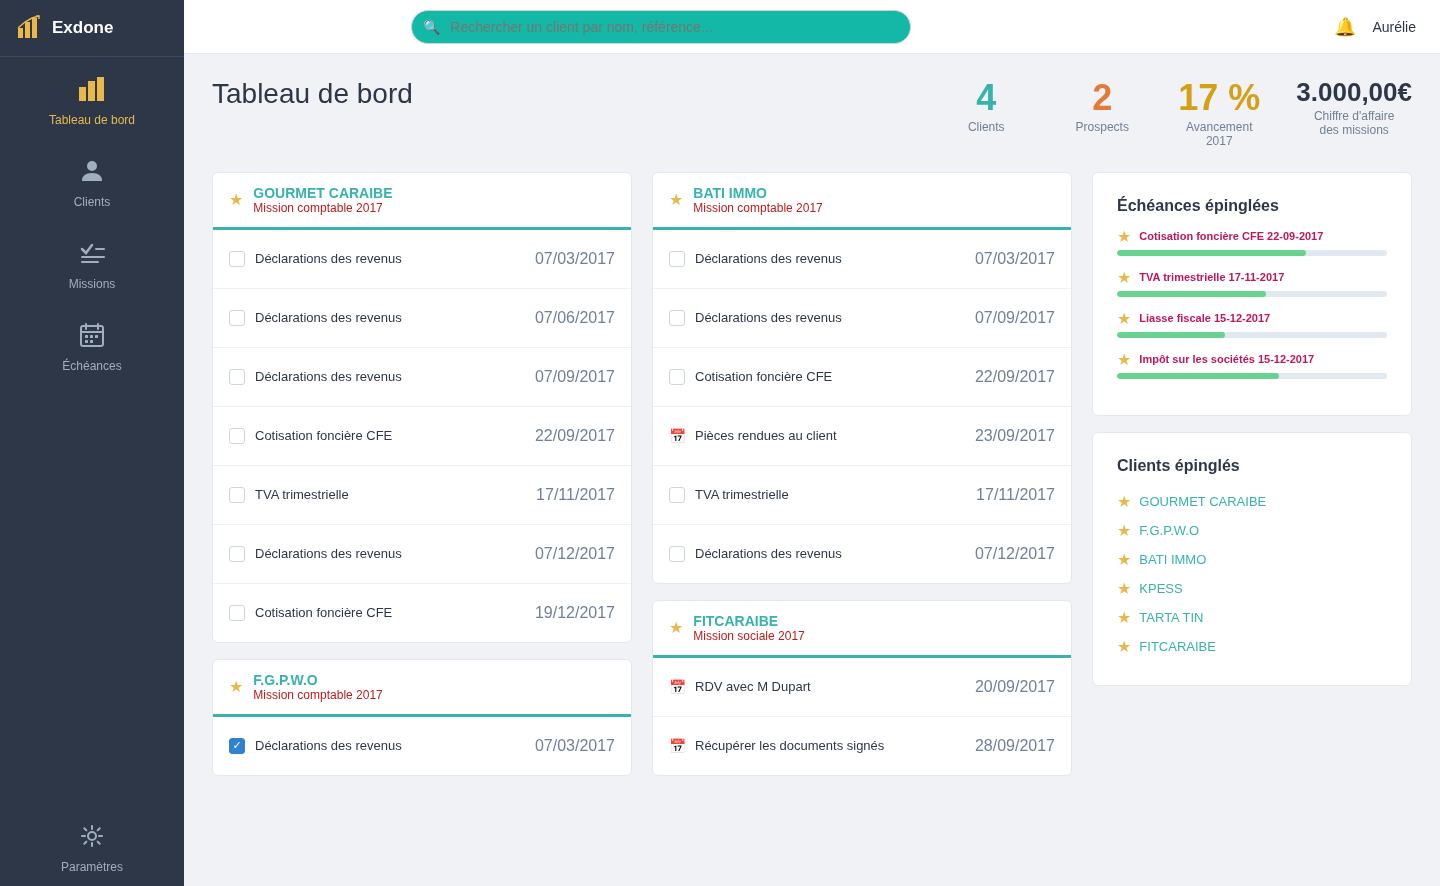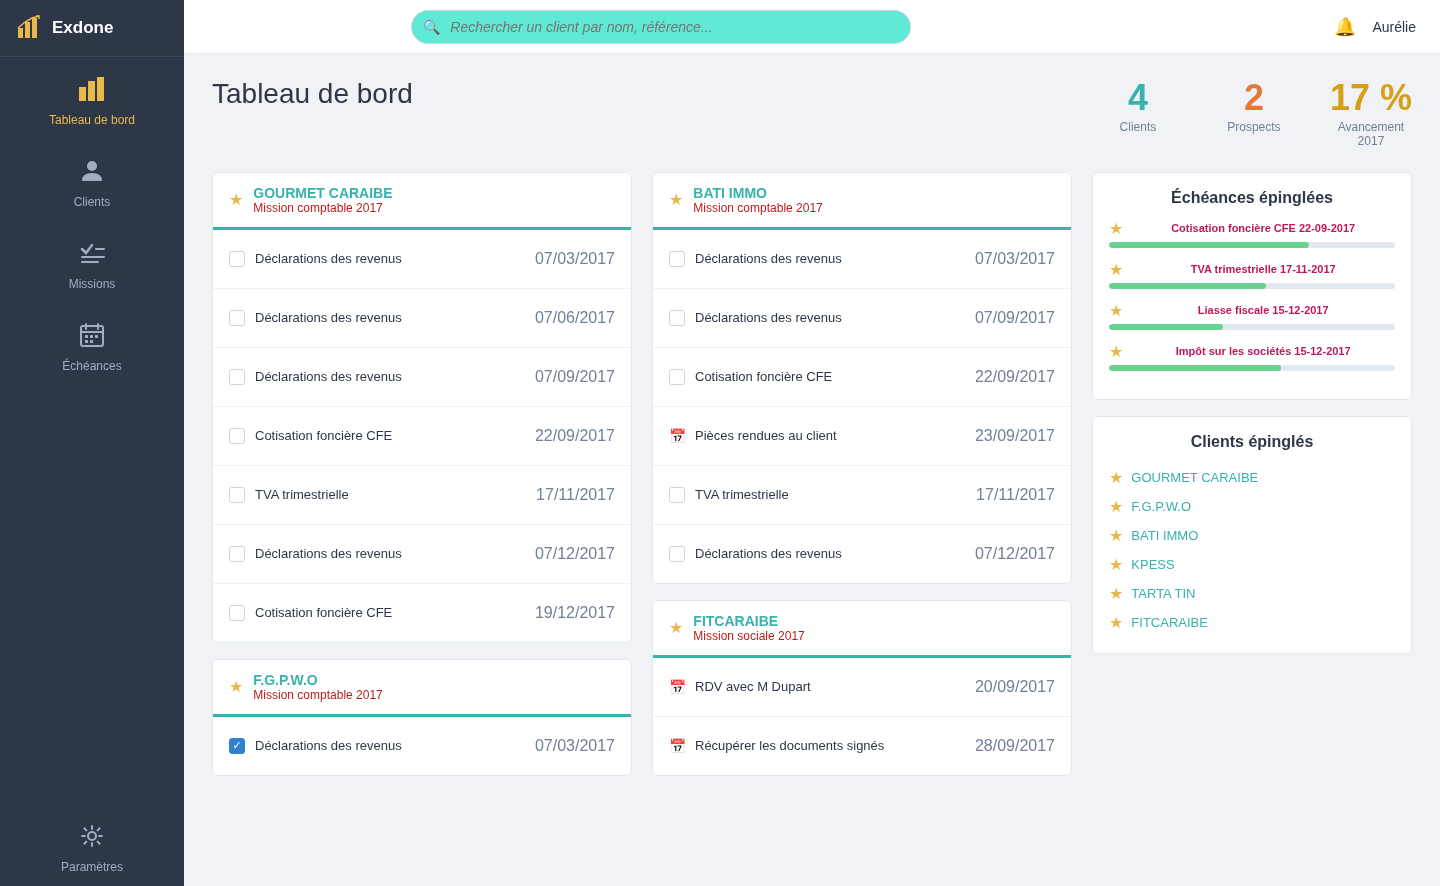--- a/index.html
+++ b/index.html
@@ -83,22 +83,21 @@
       position: relative;
     }
     .search-container input {
       width: 100%;
       padding: 8px 16px 8px 38px;
       border: 1px solid #cbd5e0;
       border-radius: 20px;
       font-size: 14px;
       color: #4a5568;
       outline: none;
-      background: #5eead4;
-      font-style: italic;
+      background: #14b8a6;
     }
     .search-icon-wrap {
       position: absolute;
       left: 12px;
       top: 50%;
       transform: translateY(-50%);
       color: #a0aec0;
       font-size: 14px;
     }
     .topbar-right {
@@ -253,22 +252,21 @@
     
     .right-panel {
       display: flex;
       flex-direction: column;
       gap: 16px;
     }
     .panel-card {
       background: #fff;
       border-radius: 6px;
       border: 1px solid #e2e8f0;
-      padding: 16px;
-      text-align: center;
+      padding: 24px;
     }
     .panel-title {
       font-size: 16px;
       font-weight: 700;
       color: #2d3748;
       margin-bottom: 12px;
     }
 
     
     .echeance-item {
@@ -414,20 +412,24 @@
           <span class="stat-label">Clients</span>
         </div>
         <div class="stat-item">
           <span class="stat-value orange">2</span>
           <span class="stat-label">Prospects</span>
         </div>
         <div class="stat-item">
           <span class="stat-value gold">17 %</span>
           <span class="stat-label">Avancement<br>2017</span>
         </div>
+        <div class="stat-item">
+          <span class="stat-value dark">3.000,00€</span>
+          <span class="stat-label">Chiffre d'affaire<br>des missions</span>
+        </div>
       </div>
     </div>
 
     <div class="content-grid">
 
       <div class="left-col">
 
         <div class="client-card">
           <div class="client-card-header">
             <span class="star-icon">★</span>

